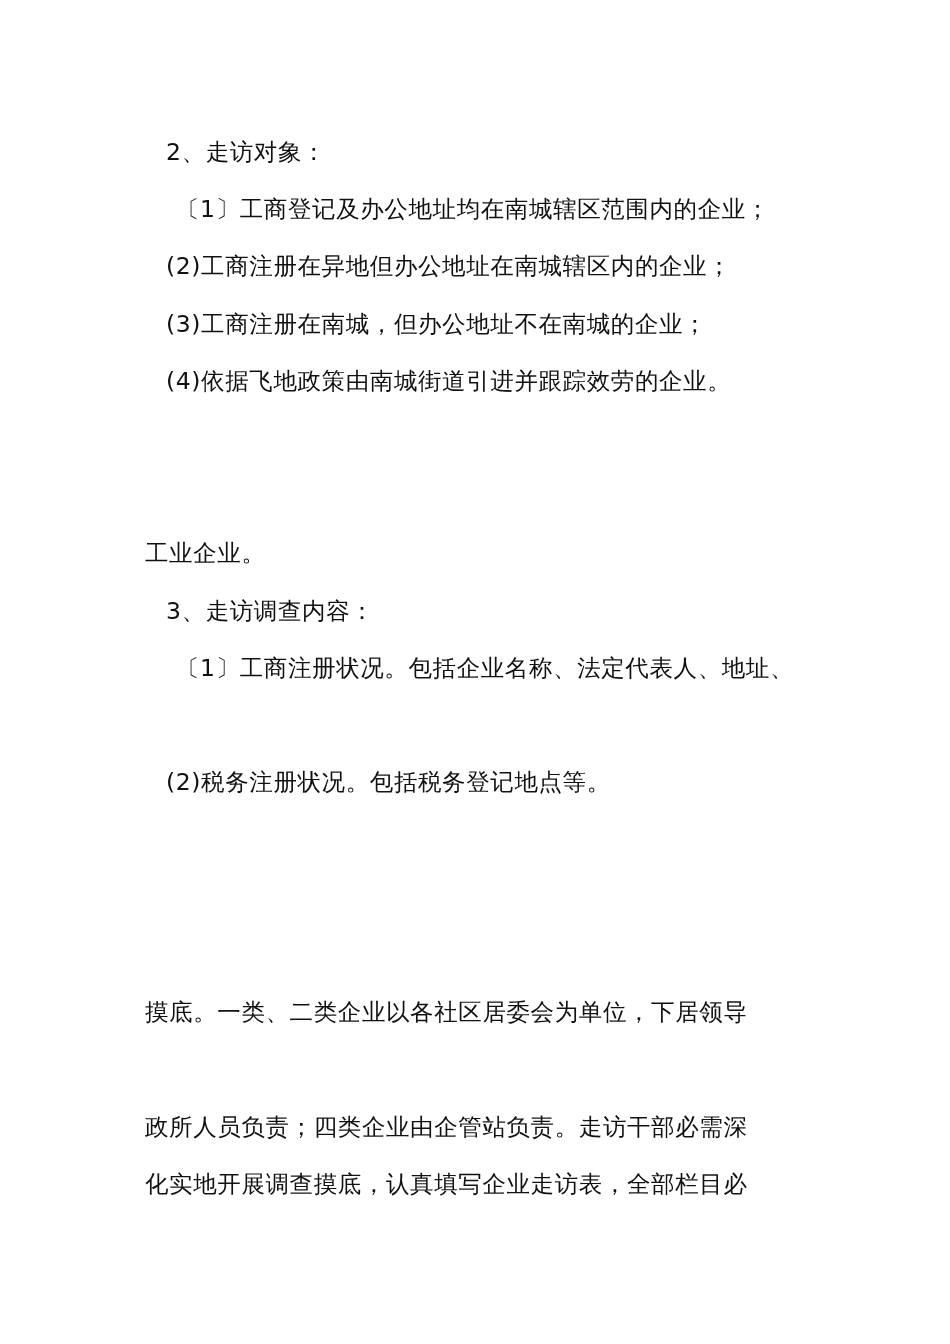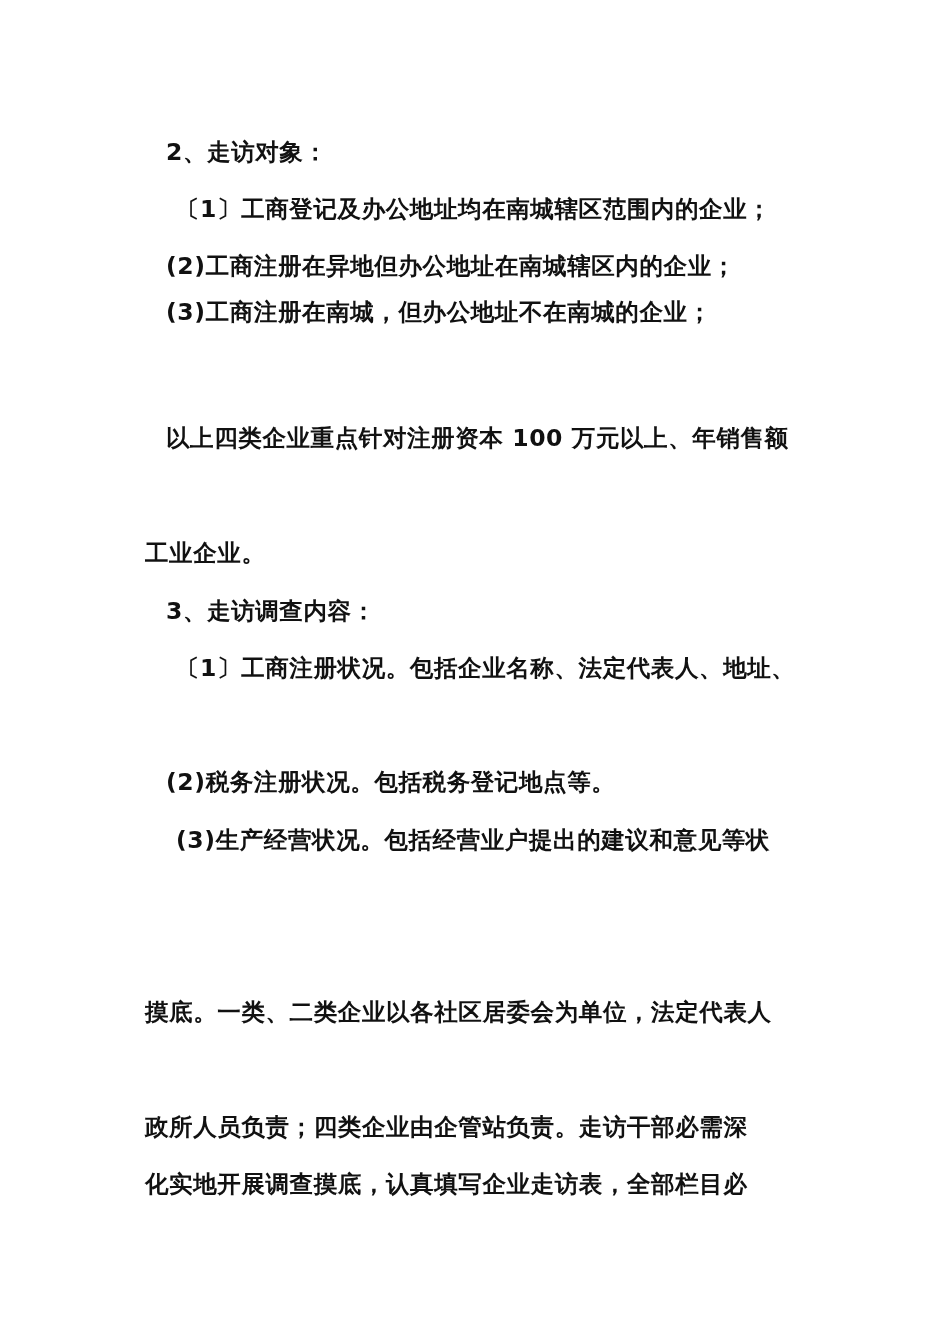--- a/index.html
+++ b/index.html
@@ -23,35 +23,33 @@
     height: 1344px;
     background: #ffffff;
   }
   .line {
     position: absolute;
     left: 145px;
     white-space: nowrap;
     font-size: 23.5px;
     line-height: 30px;
     letter-spacing: 0.6px;
-    font-weight: bold;
   }
   .indent { left: 166px; }
   .indent2 { left: 176px; }
 </style>
 </head>
 <body>
 
 <div class="page">
   <div class="line indent" style="top:137px">2、走访对象：</div>
   <div class="line indent2" style="top:194px">〔1〕工商登记及办公地址均在南城辖区范围内的企业；</div>
   <div class="line indent" style="top:251px">(2)工商注册在异地但办公地址在南城辖区内的企业；</div>
-  <div class="line indent" style="top:297px">(3)工商注册在南城，但办公地址不在南城的企业；</div>
-  <div class="line indent" style="top:423px">以上四类企业重点针对注册资本 100 万元以上、年销售额</div>
+  <div class="line indent" style="top:309px">(3)工商注册在南城，但办公地址不在南城的企业；</div>
+  <div class="line indent" style="top:366px">(4)依据飞地政策由南城街道引进并跟踪效劳的企业。</div>
   <div class="line" style="top:538px">工业企业。</div>
   <div class="line indent" style="top:596px">3、走访调查内容：</div>
   <div class="line indent2" style="top:653px">〔1〕工商注册状况。包括企业名称、法定代表人、地址、</div>
   <div class="line indent" style="top:767px">(2)税务注册状况。包括税务登记地点等。</div>
-  <div class="line indent2" style="top:825px">(3)生产经营状况。包括经营业户提出的建议和意见等状</div>
-  <div class="line" style="top:997px">摸底。一类、二类企业以各社区居委会为单位，法定代表人</div>
+  <div class="line" style="top:997px">摸底。一类、二类企业以各社区居委会为单位，下居领导</div>
   <div class="line" style="top:1169px">化实地开展调查摸底，认真填写企业走访表，全部栏目必</div>
   <div class="line" style="top:1112px">政所人员负责；四类企业由企管站负责。走访干部必需深</div>
 </div>
 
 </body></html>

